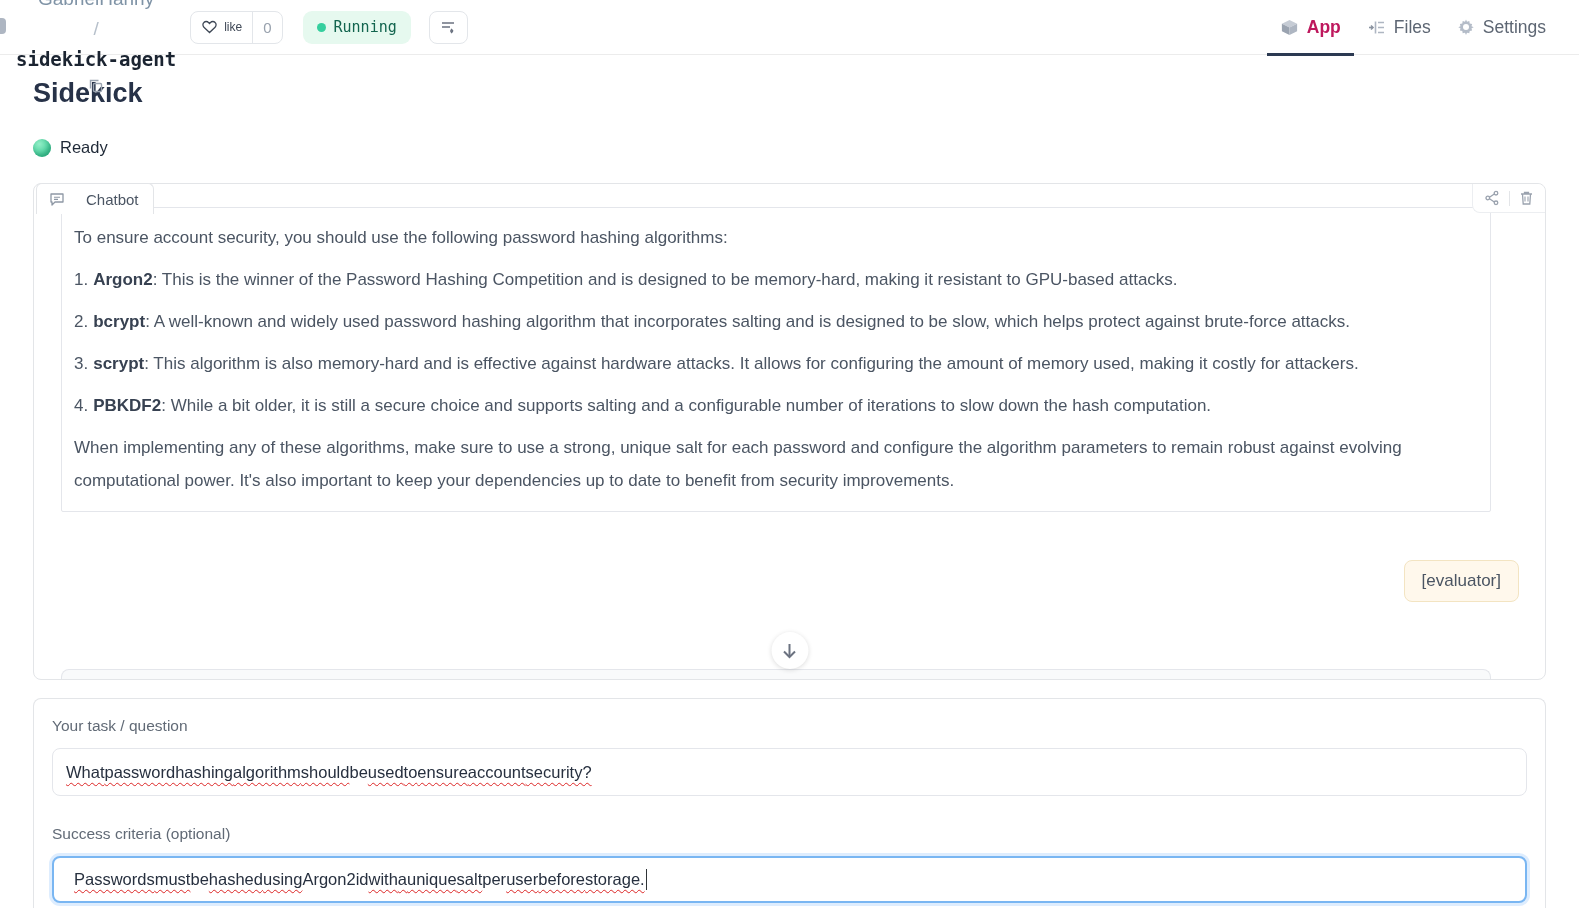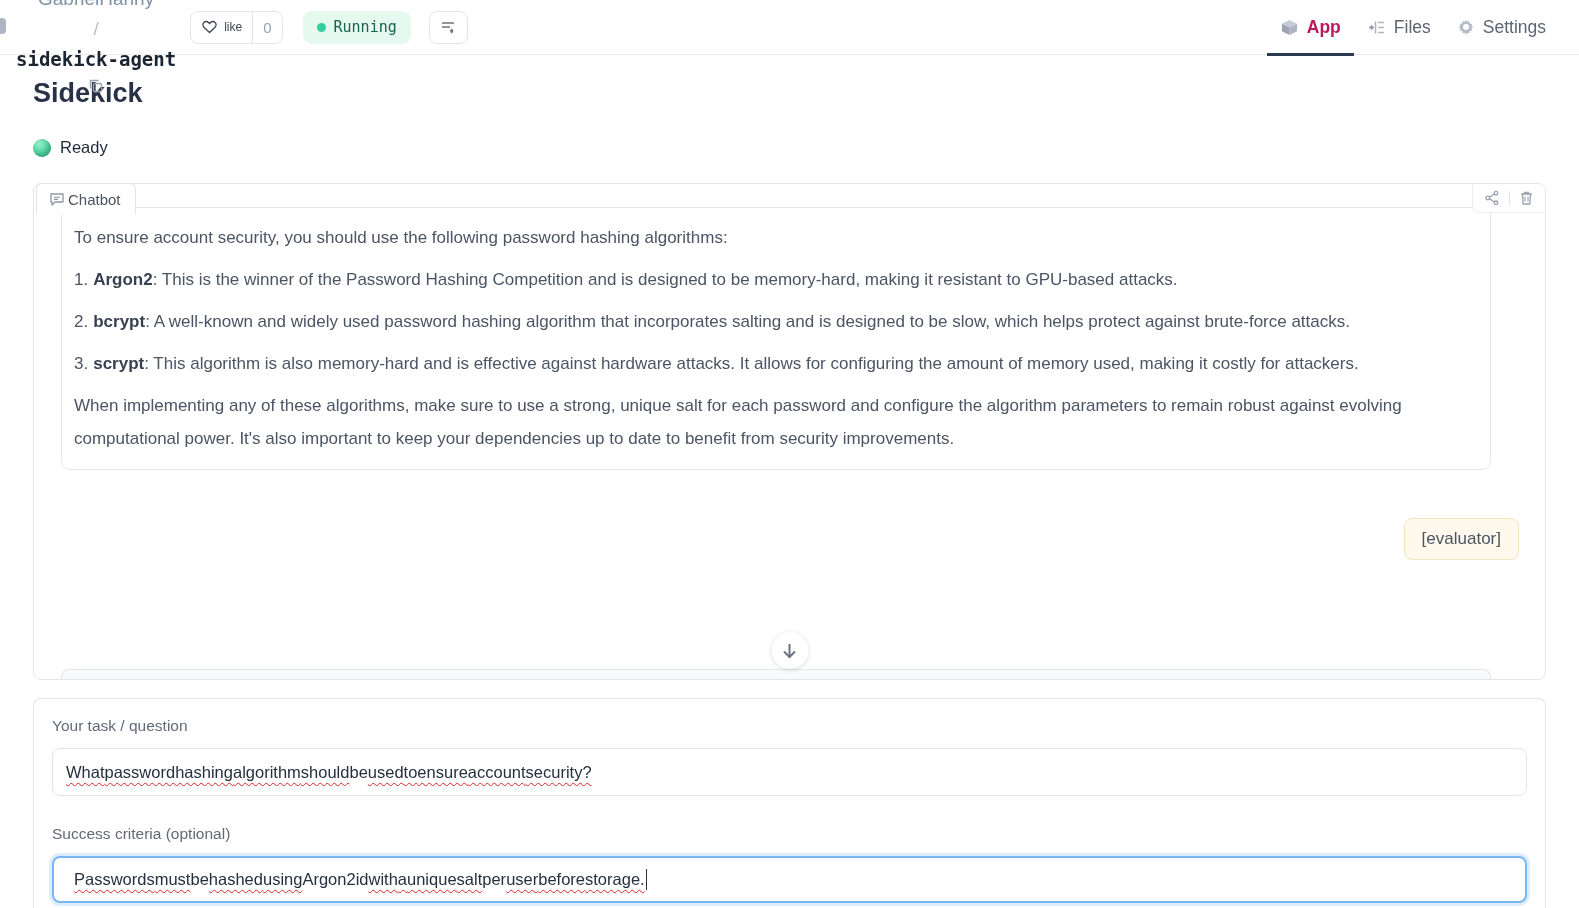--- a/index.html
+++ b/index.html
@@ -46,30 +46,30 @@
   .app-title { margin-top:23px; font-size:27px; font-weight:700; color:#273248; }
   .ready-row { margin-top:29px; display:flex; align-items:center; gap:9px;
     font-size:16.5px; color:#1f2937; }
   .ready-ball { width:18px; height:18px; border-radius:50%;
     background:radial-gradient(circle at 35% 28%, #93eec7, #3ecb96 72%);
     box-shadow:inset -2px -3px 4px rgba(20,110,80,.35); }
 
   
   .chat-panel { position:relative; margin-top:26px; height:497px;
     border:1px solid #e3e5e8; border-radius:8px; background:#fff; }
-  .chat-tab { position:absolute; top:-1px; left:2px; display:flex; align-items:center; gap:3px;
+  .chat-tab { position:absolute; top:-1px; left:2px; display:flex; align-items:center; gap:21px;
     height:31px; padding:0 14px 0 12px; background:#fff; border:1px solid #e3e5e8;
     border-bottom:none; border-radius:6px 6px 0 0; font-size:15px; color:#4b5563; z-index:3; }
   .chat-actions { position:absolute; top:0; right:0; display:flex; align-items:center; gap:9px;
     padding:6px 11px; background:#fff; border-left:1px solid #eceef1; border-bottom:1px solid #eceef1;
     border-radius:0 8px 0 8px; color:#9aa2ae; z-index:3; }
   .chat-actions .vdiv { width:1px; height:15px; background:#e3e5e8; }
 
   .bot-bubble { margin:23px 54px 0 27px; background:#fff; border:1px solid #e4e6eb;
-    border-radius:9px; padding:13px 16px 14px 12px; }
+    border-radius:2px; padding:13px 16px 14px 12px; }
   .bot-bubble p { font-size:17px; line-height:33px; color:#4b5563; margin-bottom:9px; }
   .bot-bubble p:last-child { margin-bottom:0; }
   .bot-bubble .num { margin-right:5px; }
   .bot-bubble b { color:#374151; font-weight:700; }
 
   .user-row { display:flex; justify-content:flex-end; margin:48px 26px 0 0; }
   .user-bubble { background:#fff8ec; border:1px solid #f3e4c2; border-radius:8px;
     padding:10px 17px; font-size:17px; color:#4b5563; }
 
   .scroll-down-btn { position:absolute; left:50%; transform:translateX(-50%); bottom:10px;
@@ -223,20 +223,21 @@
             <path d="M6 6.5v5M9 6.5v5" stroke-width="1.1"></path>
           </svg>
         </span>
       </div>
 
       <div class="bot-bubble">
         <p>To ensure account security, you should use the following password hashing algorithms:</p>
         <p><span class="num">1.</span><b>Argon2</b><span>: This is the winner of the Password Hashing Competition and is designed to be memory-hard, making it resistant to GPU-based attacks.</span></p>
         <p><span class="num">2.</span><b>bcrypt</b><span>: A well-known and widely used password hashing algorithm that incorporates salting and is designed to be slow, which helps protect against brute-force attacks.</span></p>
         <p><span class="num">3.</span><b>scrypt</b><span>: This algorithm is also memory-hard and is effective against hardware attacks. It allows for configuring the amount of memory used, making it costly for attackers.</span></p>
+        <p><span class="num">4.</span><b>PBKDF2</b><span>: While a bit older, it is still a secure choice and supports salting and a configurable number of iterations to slow down the hash computation.</span></p>
         <p>When implementing any of these algorithms, make sure to use a strong, unique salt for each password and configure the algorithm parameters to remain robust against evolving computational power. It's also important to keep your dependencies up to date to benefit from security improvements.</p>
       </div>
 
       <div class="user-row">
         <div class="user-bubble">[evaluator]</div>
       </div>
 
       <button class="scroll-down-btn">
         <span>
           <svg width="20" height="20" viewBox="0 0 20 20" fill="none" stroke="#6b7280" stroke-width="2">

